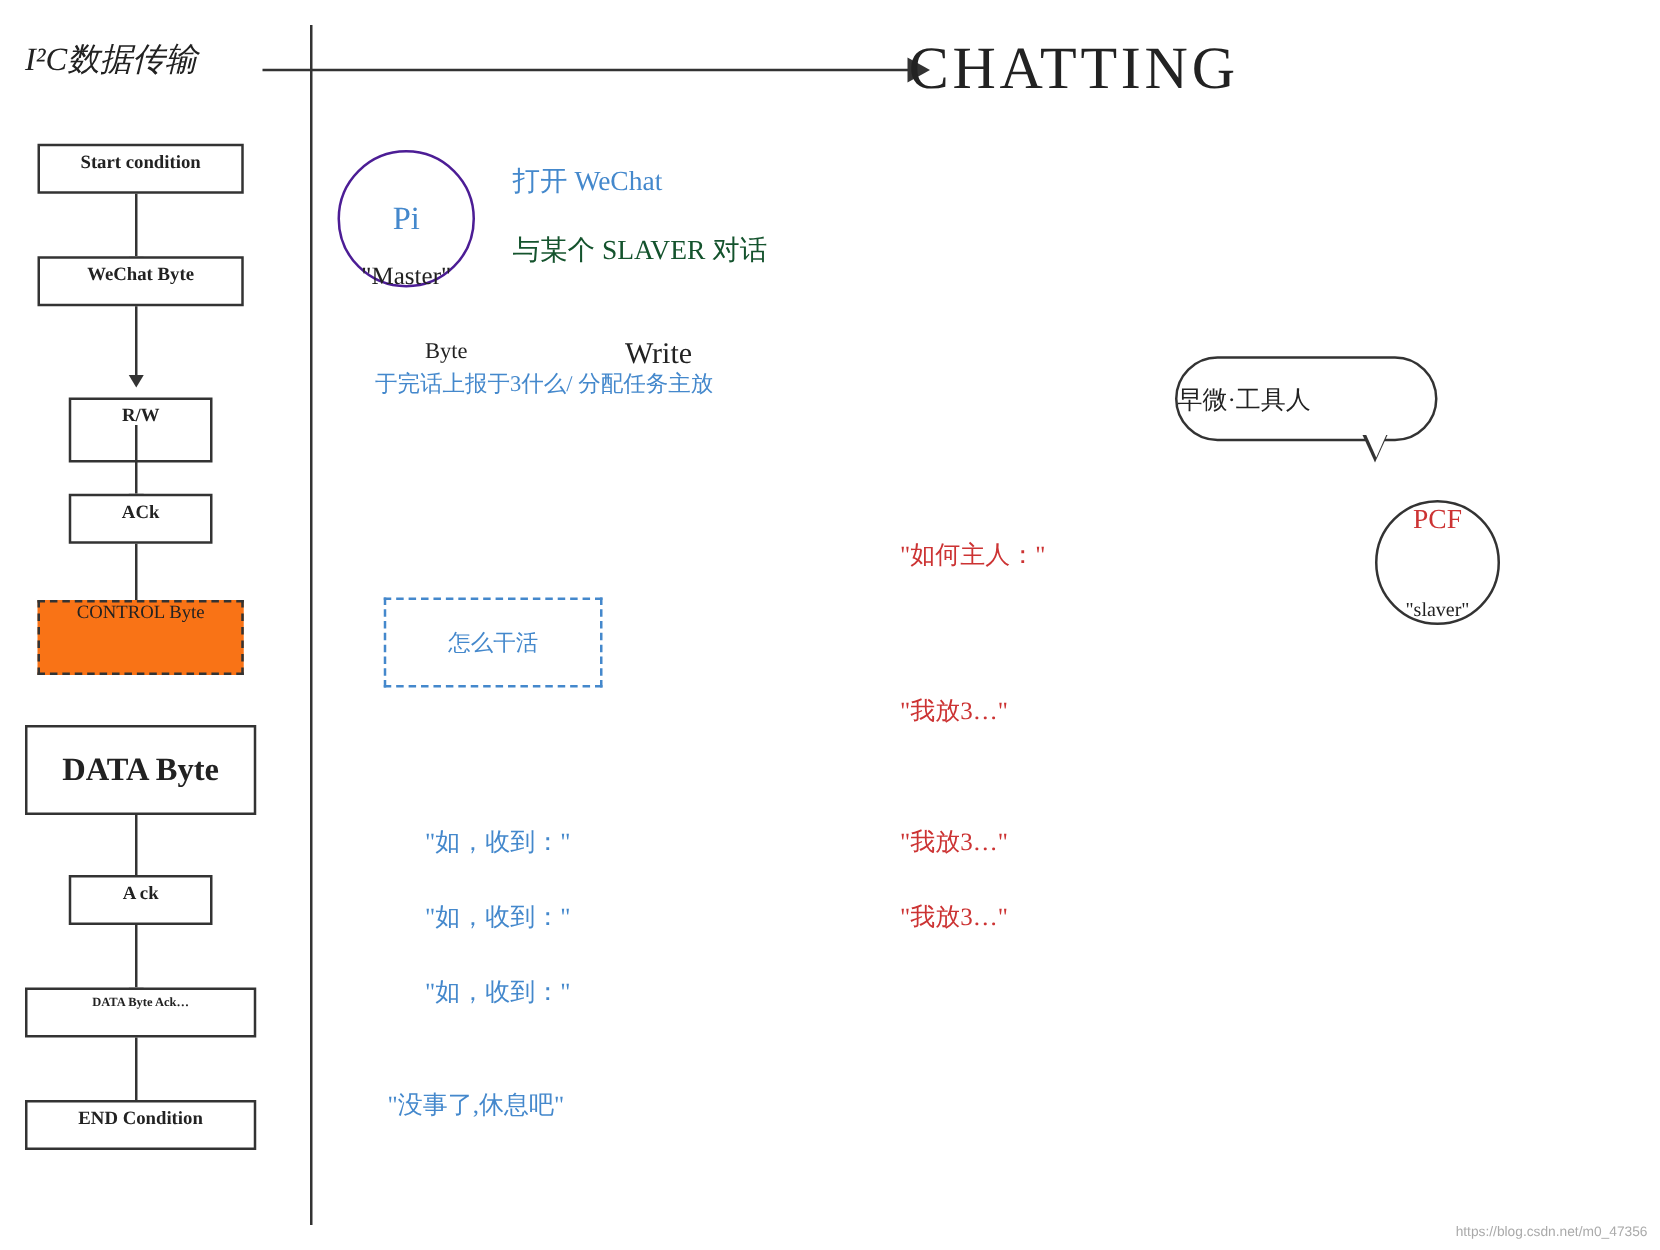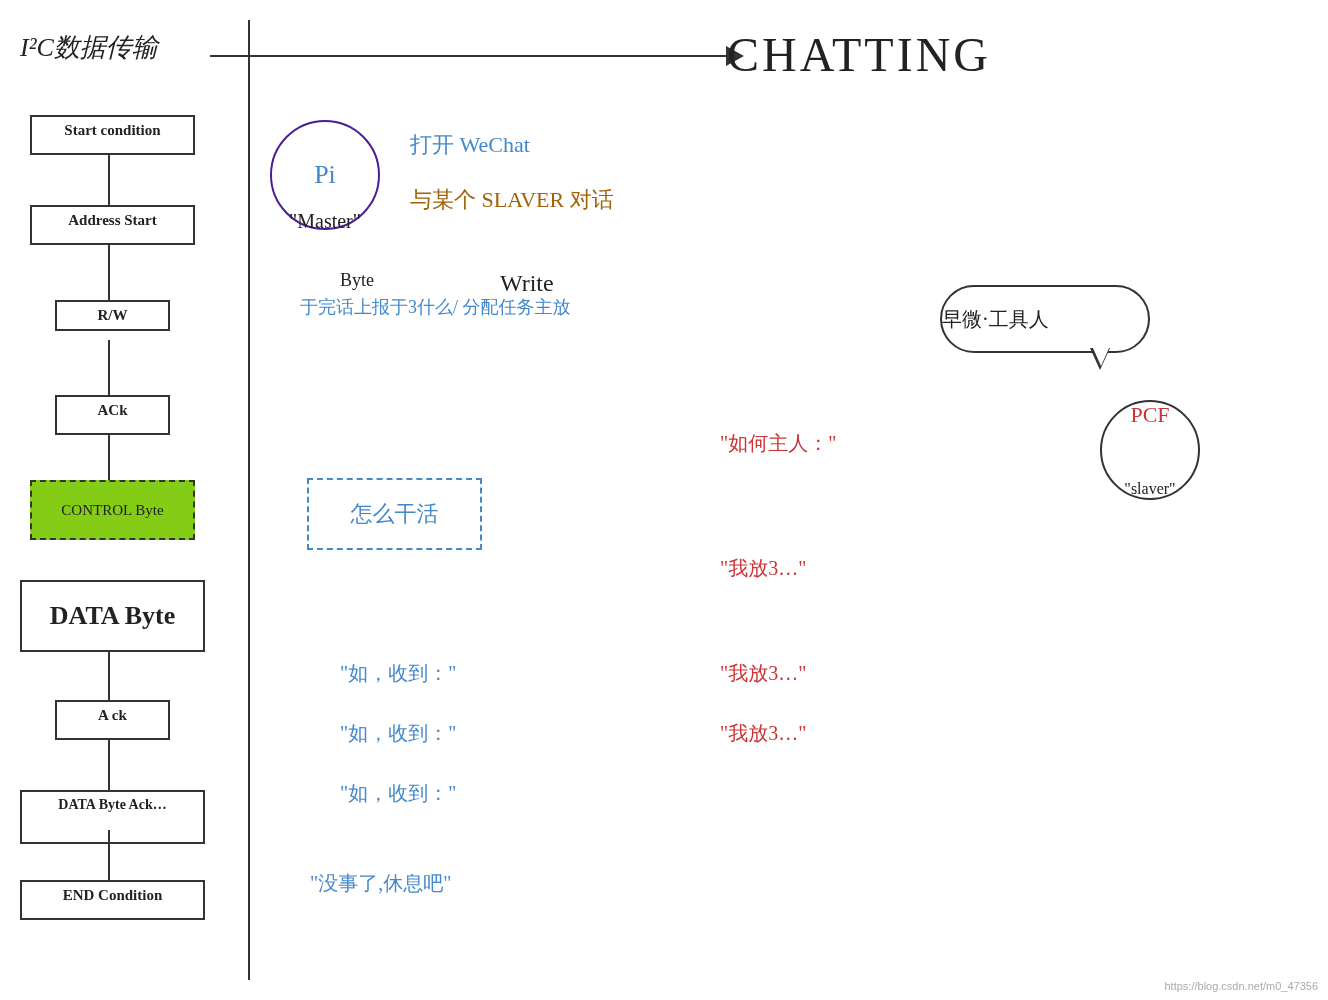--- a/index.html
+++ b/index.html
@@ -163,73 +163,73 @@
 
 <div class="vertical-line"></div>
 
 <div class="flow-box" style="top:115px; left:30px; width:165px; height:40px; font-size:15px;">
   <span>Start  condition</span>
 </div>
 
 <div class="flow-arrow" style="top:155px; height:50px;"></div>
 
 <div class="flow-box" style="top:205px; left:30px; width:165px; height:40px; font-size:15px;">
-  <span>Address  Start</span>
+  <span>WeChat  Byte</span>
 </div>
 
 <div class="flow-arrow" style="top:245px; height:55px;"></div>
 
-<div class="flow-box" style="top:300px; left:55px; width:115px; height:31px; font-size:15px;">
+<div class="flow-box" style="top:318px; left:55px; width:115px; height:52px; font-size:15px;">
   <span>R/W</span>
 </div>
 
 <div class="flow-arrow" style="top:340px; height:55px;"></div>
 
 <div class="flow-box" style="top:395px; left:55px; width:115px; height:40px; font-size:15px;">
   <span>ACk</span>
 </div>
 
 <div class="flow-arrow" style="top:435px; height:45px;"></div>
 
 <div style="position:absolute; top:480px; left:30px; width:165px; height:60px;
             border: 2px dashed #333; font-family:'Comic Sans MS',cursive; font-size:15px;
-            color:#222; background:#84cc16; display:flex; align-items:center; justify-content:center;">
+            color:#222; background:#f97316; display:flex; align-items:flex-start; justify-content:center;">
   <span>CONTROL  Byte</span>
 </div>
 
 <div class="flow-box" style="top:580px; left:20px; width:185px; height:72px; font-size:26px; font-weight:bold; display:flex; align-items:center; justify-content:center;">
   <span>DATA  Byte</span>
 </div>
 
 <div class="flow-arrow" style="top:652px; height:48px;"></div>
 
 <div class="flow-box" style="top:700px; left:55px; width:115px; height:40px; font-size:15px;">
   <span>A ck</span>
 </div>
 
 <div class="flow-arrow" style="top:740px; height:50px;"></div>
 
-<div class="flow-box" style="top:790px; left:20px; width:185px; height:54px; font-size:14px;">
+<div class="flow-box" style="top:790px; left:20px; width:185px; height:40px; font-size:10px;">
   <span>DATA Byte  Ack…</span>
 </div>
 
 <div class="flow-arrow" style="top:830px; height:50px;"></div>
 
 <div class="flow-box" style="top:880px; left:20px; width:185px; height:40px; font-size:15px;">
   <span>END   Condition</span>
 </div>
 
 <div class="pi-circle">
   <span class="pi-label">Pi</span>
 </div>
 <div style="position:absolute; top:210px; left:270px; font-size:20px; font-family:'Comic Sans MS',cursive; color:#222; text-align:center; width:110px;">"Master"</div>
 
 <div style="position:absolute; top:130px; left:410px; font-size:22px; font-family:'Comic Sans MS',cursive; color:#4488cc;">打开 WeChat</div>
 
-<div style="position:absolute; top:185px; left:410px; font-size:22px; font-family:'Comic Sans MS',cursive; color:#a16207;">与某个 SLAVER 对话</div>
+<div style="position:absolute; top:185px; left:410px; font-size:22px; font-family:'Comic Sans MS',cursive; color:#14532d;">与某个 SLAVER 对话</div>
 
 <div style="position:absolute; top:270px; left:340px; font-size:18px; font-family:'Comic Sans MS',cursive; color:#222;">Byte</div>
 
 <div style="position:absolute; top:270px; left:500px; font-size:24px; font-family:'Comic Sans MS',cursive; color:#222;">Write</div>
 
 <div style="position:absolute; top:295px; left:300px; font-size:18px; font-family:'Comic Sans MS',cursive; color:#4488cc; white-space:nowrap;">于完话上报于3什么/ 分配任务主放</div>
 
 <div class="pcf-circle">
   <span class="pcf-label">PCF</span>
 </div>
@@ -244,21 +244,21 @@
 <div style="position:absolute; top:348px; left:1090px; width:0; height:0;
             border-left:10px solid transparent; border-right:10px solid transparent; border-top:22px solid #333;"></div>
 <div style="position:absolute; top:348px; left:1093px; width:0; height:0;
             border-left:8px solid transparent; border-right:8px solid transparent; border-top:18px solid #fff;
             z-index:2;"></div>
 
 <div style="position:absolute; top:430px; left:720px; font-size:20px; font-family:'Comic Sans MS',cursive; color:#cc3333;">"如何主人："</div>
 
 <div style="position:absolute; top:478px; left:307px; width:175px; height:72px;
             border:2px dashed #4488cc; display:flex; align-items:center; justify-content:center;
-            font-size:22px; font-family:'Comic Sans MS',cursive; color:#4488cc;">怎么干活</div>
+            font-size:18px; font-family:'Comic Sans MS',cursive; color:#4488cc;">怎么干活</div>
 
 <div style="position:absolute; top:555px; left:720px; font-size:20px; font-family:'Comic Sans MS',cursive; color:#cc3333;">"我放3…"</div>
 
 <div style="position:absolute; top:660px; left:340px; font-size:20px; font-family:'Comic Sans MS',cursive; color:#4488cc;">"如，收到："</div>
 
 <div style="position:absolute; top:720px; left:340px; font-size:20px; font-family:'Comic Sans MS',cursive; color:#4488cc;">"如，收到："</div>
 
 <div style="position:absolute; top:780px; left:340px; font-size:20px; font-family:'Comic Sans MS',cursive; color:#4488cc;">"如，收到："</div>
 
 <div style="position:absolute; top:660px; left:720px; font-size:20px; font-family:'Comic Sans MS',cursive; color:#cc3333;">"我放3…"</div>

